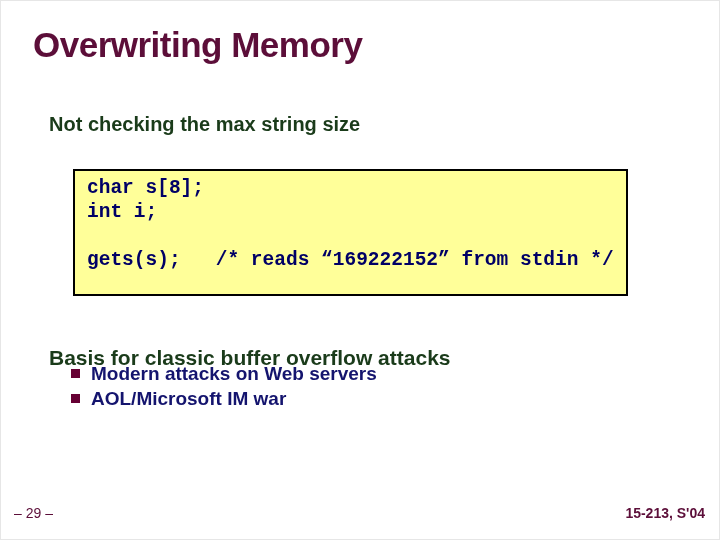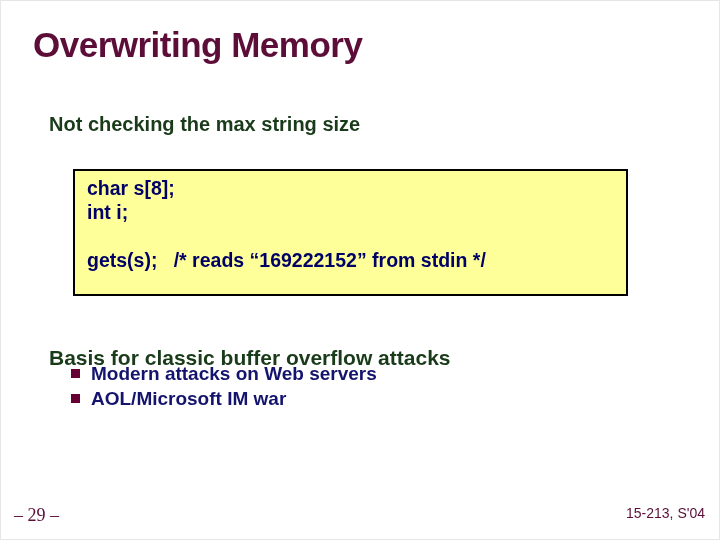--- a/index.html
+++ b/index.html
@@ -42,21 +42,21 @@
   .codebox {
     position: absolute;
     left: 72px;
     top: 168px;
     width: 555px;
     height: 127px;
     box-sizing: border-box;
     background: #FFFF99;
     border: 2px solid #000000;
     padding: 5px 0 0 12px;
-    font-family: Liberation Sans, sans-serif;
+    font-family: Liberation Mono, monospace;
     font-size: 19.5px;
     font-weight: bold;
     color: #000066;
     line-height: 24px;
   }
   .code-line {
     white-space: pre;
     height: 24px;
   }
   .section-heading {
@@ -95,33 +95,33 @@
     font-size: 19px;
     font-weight: bold;
     color: #14146E;
     line-height: 22px;
     white-space: nowrap;
   }
   .footer-left {
     position: absolute;
     left: 13px;
     top: 504px;
-    font-size: 18px;
+    font-size: 14px;
     color: #5C0E39;
     white-space: nowrap;
-    font-family: Liberation Serif, serif;
   }
   .footer-right {
     position: absolute;
     right: 14px;
     top: 504px;
     font-size: 14px;
     color: #5C0E39;
     text-align: left;
     white-space: nowrap;
+    font-weight: bold;
   }
 </style>
 </head>
 <body>
 
 <div class="slide">
 
   <h1 class="title">Overwriting Memory</h1>
 
   <h2 class="subtitle">Not checking the max string size</h2>

